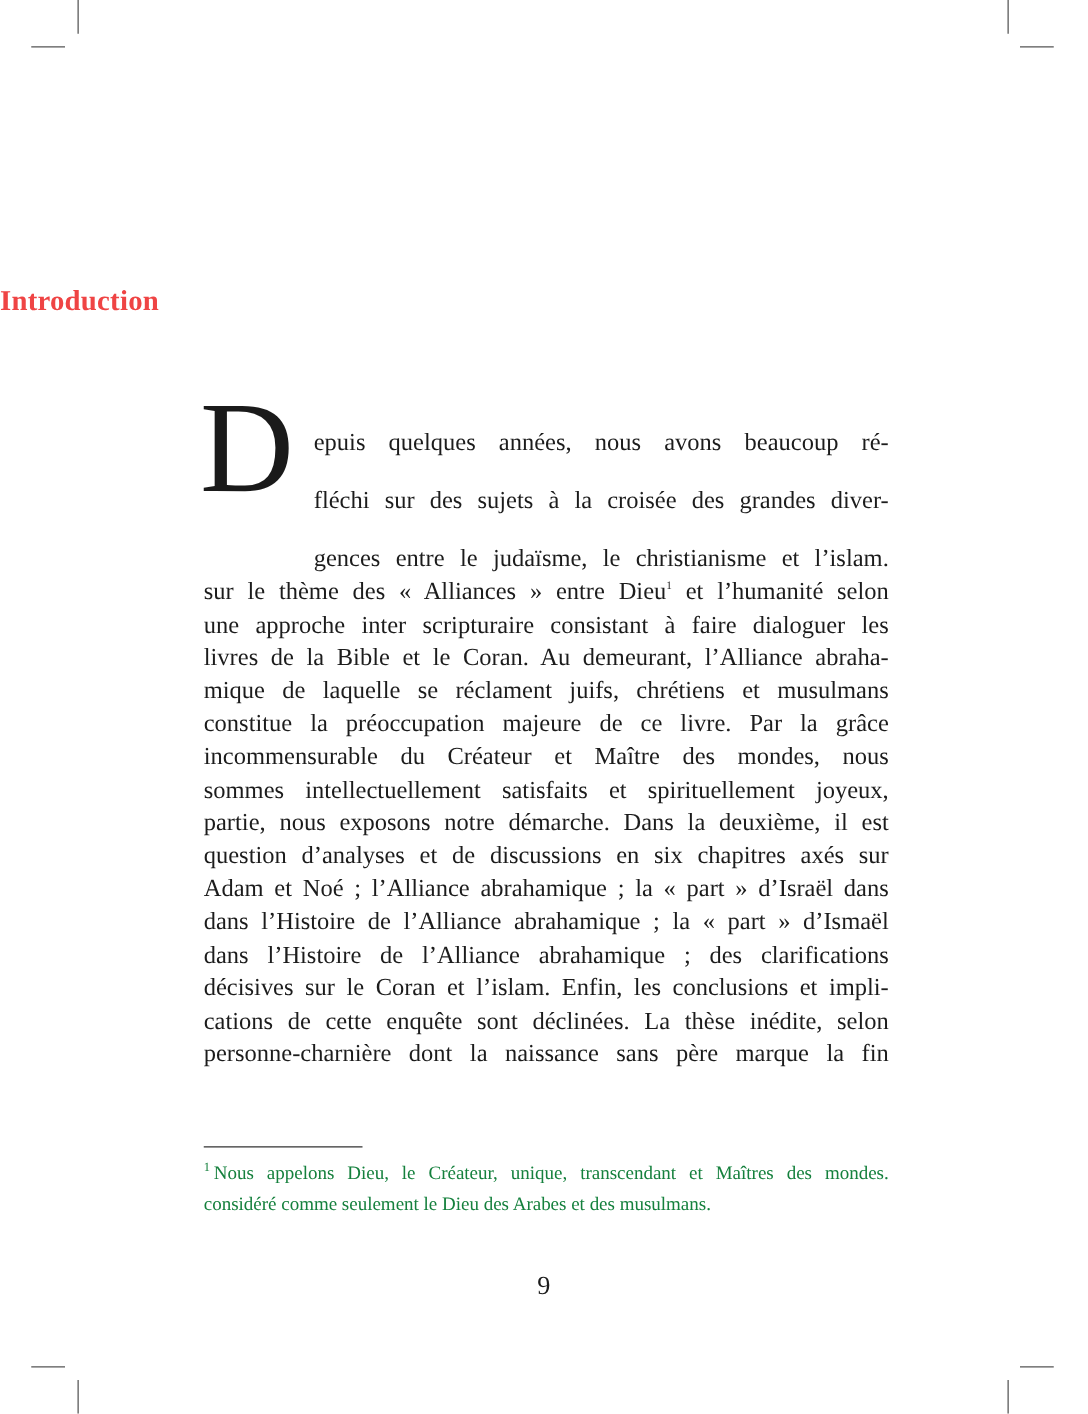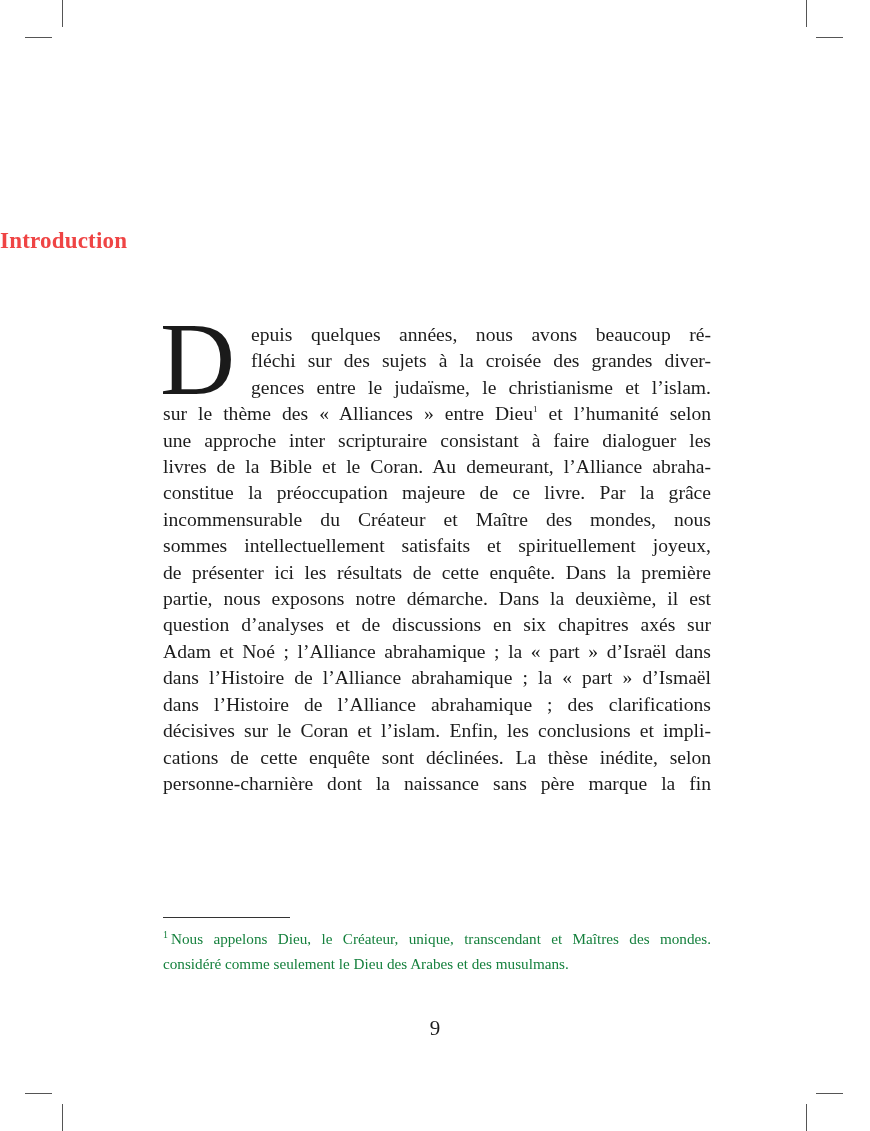--- a/index.html
+++ b/index.html
@@ -46,20 +46,21 @@
     }
     .body-text .line {
       display: block;
       text-align: justify;
       text-align-last: justify;
       white-space: nowrap;
       overflow: visible;
     }
     .body-text .line.indent {
       margin-left: 88px;
+      margin-top: 20px;
     }
     .dropcap {
       position: absolute;
       left: 160px;
       top: 316px;
       font-size: 104px;
       line-height: 86px;
       height: 86px;
       color: #1a1a1a;
       font-weight: normal;
@@ -129,24 +130,24 @@
 
 <div class="dropcap">D</div>
 
 <div class="body-text">
   <span class="line indent">epuis quelques années, nous avons beaucoup ré-</span>
   <span class="line indent">fléchi sur des sujets à la croisée des grandes diver-</span>
   <span class="line indent">gences entre le judaïsme, le christianisme et l’islam.</span>
   <span class="line"><span>sur le thème des « Alliances » entre Dieu</span><sup class="fnref">1</sup><span> et l’humanité selon</span></span>
   <span class="line">une approche inter scripturaire consistant à faire dialoguer les</span>
   <span class="line">livres de la Bible et le Coran. Au demeurant, l’Alliance abraha-</span>
+  <span class="line">mique de laquelle se réclament juifs, chrétiens et musulmans</span>
   <span class="line">constitue la préoccupation majeure de ce livre. Par la grâce</span>
   <span class="line">incommensurable du Créateur et Maître des mondes, nous</span>
   <span class="line">sommes intellectuellement satisfaits et spirituellement joyeux,</span>
-  <span class="line">de présenter ici les résultats de cette enquête. Dans la première</span>
   <span class="line">partie, nous exposons notre démarche. Dans la deuxième, il est</span>
   <span class="line">question d’analyses et de discussions en six chapitres axés sur</span>
   <span class="line">Adam et Noé ; l’Alliance abrahamique ; la « part » d’Israël dans</span>
   <span class="line">dans l’Histoire de l’Alliance abrahamique ; la « part » d’Ismaël</span>
   <span class="line">dans l’Histoire de l’Alliance abrahamique ; des clarifications</span>
   <span class="line">décisives sur le Coran et l’islam. Enfin, les conclusions et impli-</span>
   <span class="line">cations de cette enquête sont déclinées. La thèse inédite, selon</span>
   <span class="line">personne-charnière dont la naissance sans père marque la fin</span>
 </div>
 

